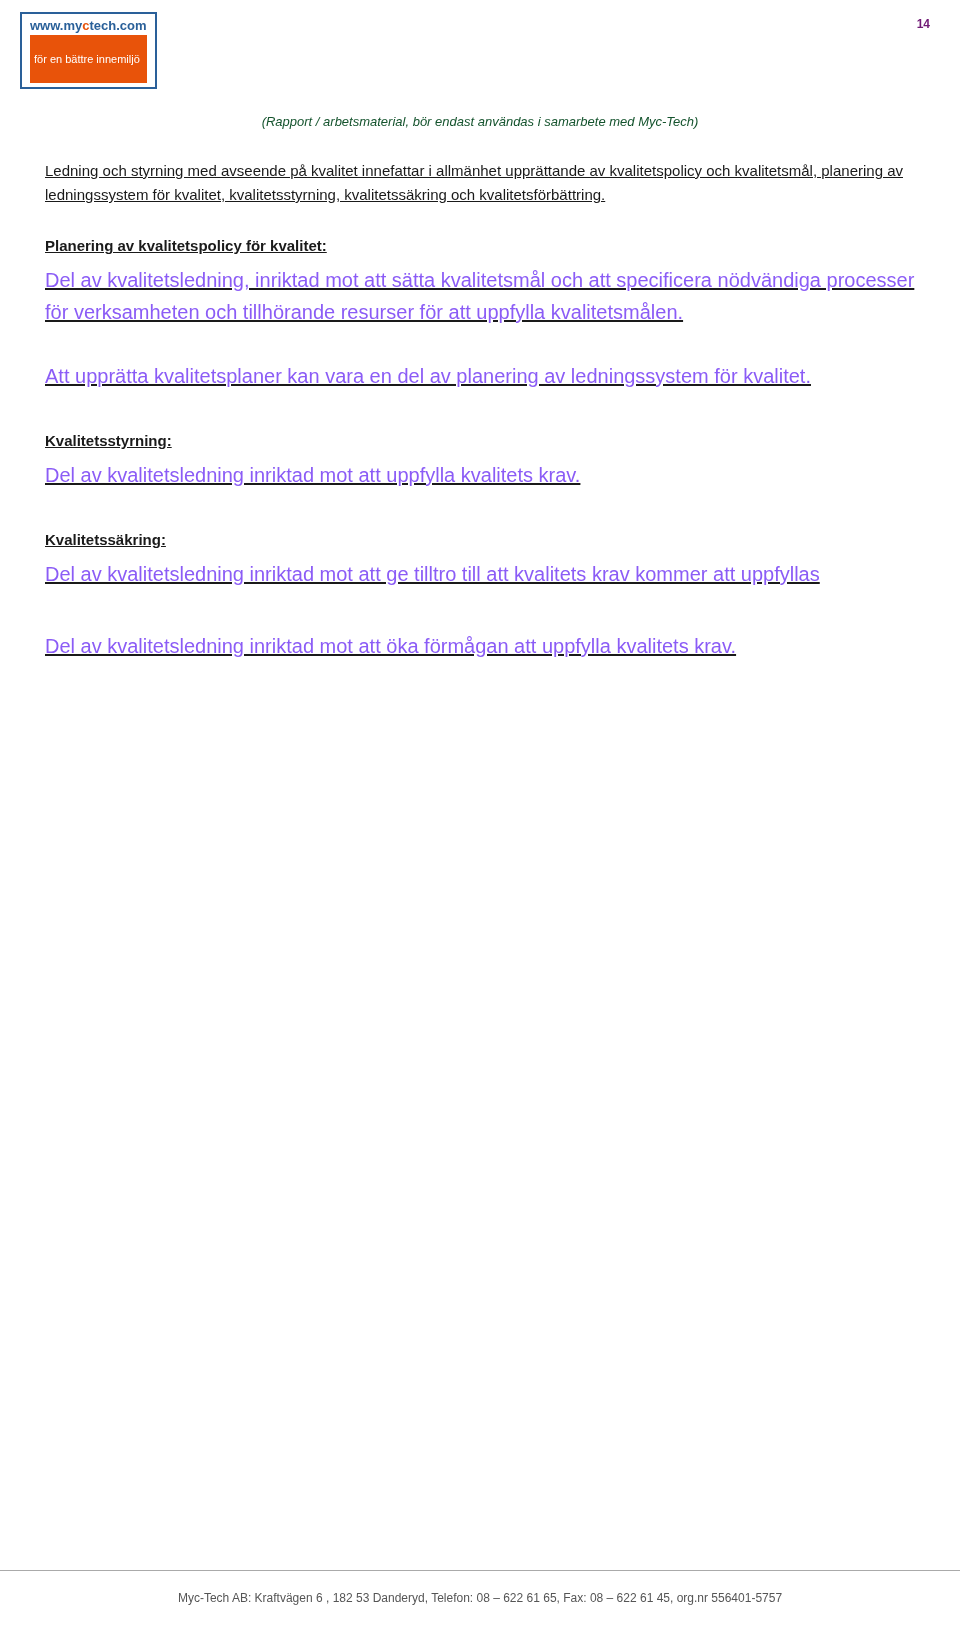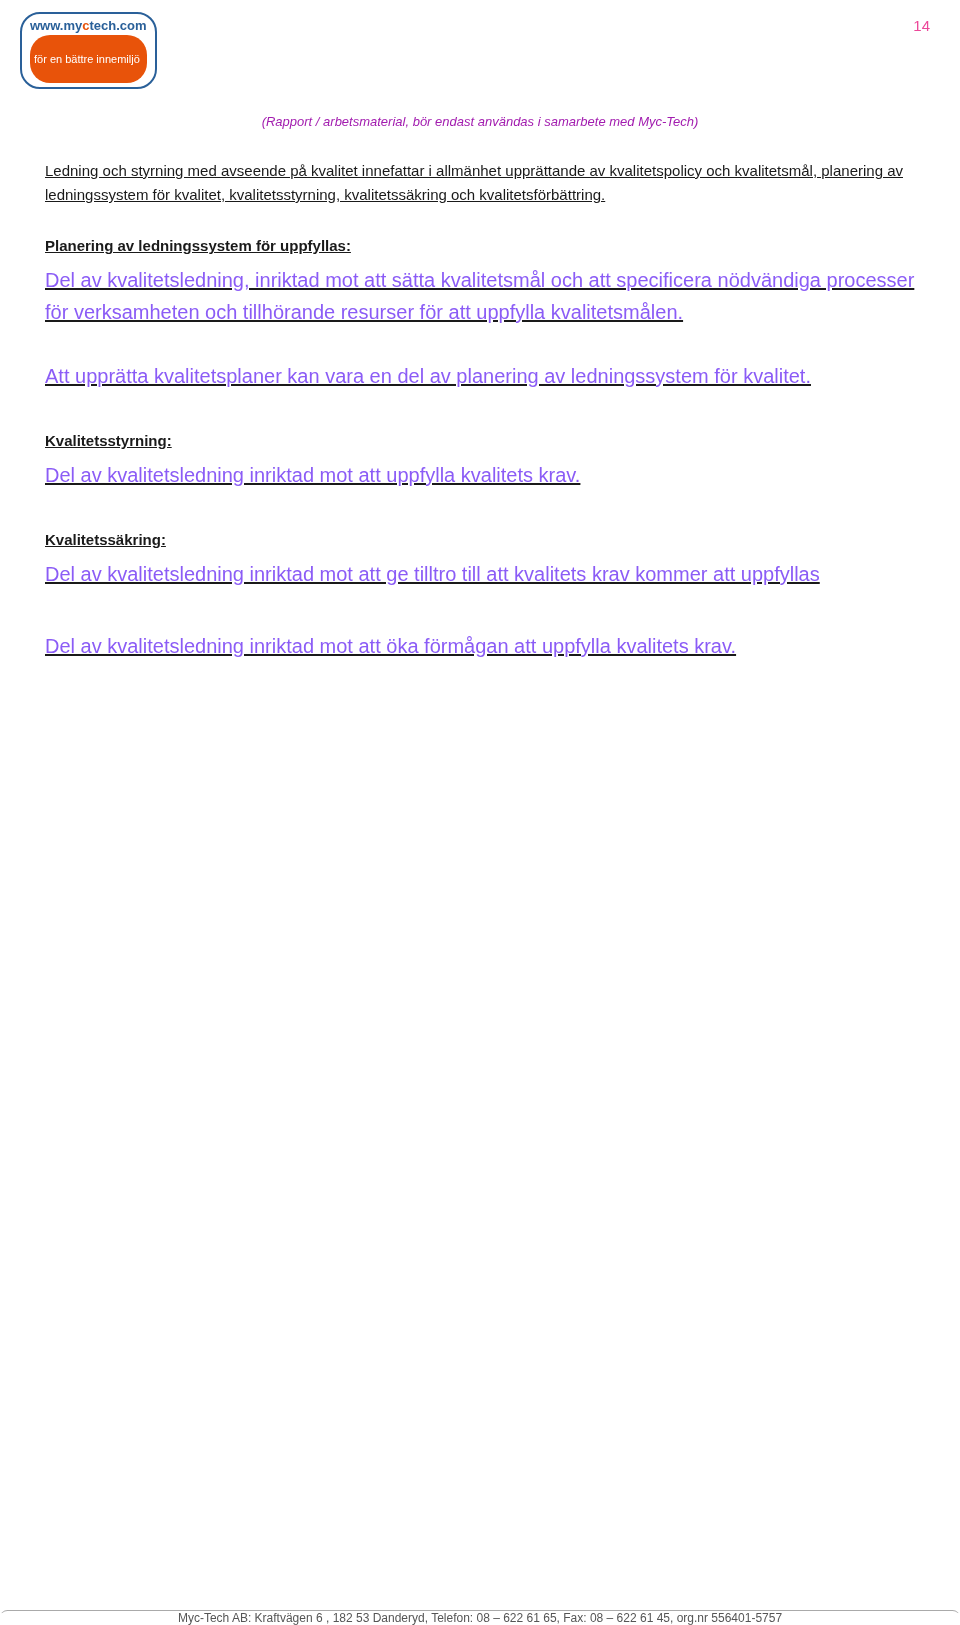--- a/index.html
+++ b/index.html
@@ -1,19 +1,18 @@
 <!DOCTYPE html>
 <html><head>
   <meta charset="utf-8">
   <style>
     * {
       margin: 0;
       padding: 0;
       box-sizing: border-box;
-      border-radius: 20px;
     }
 
     body {
       width: 960px;
       min-height: 1625px;
       background: #ffffff;
       font-family: Arial, sans-serif;
       font-size: 15px;
       color: #1a1a1a;
       position: relative;
@@ -55,31 +54,31 @@
     .logo-tagline-box {
       background-color: #e8530a;
       color: #ffffff;
       font-size: 11px;
       padding: 18px 4px;
       margin-top: 2px;
       font-family: Arial, sans-serif;
     }
 
     .page-number {
-      font-size: 15px;
-      color: #ec4899;
-      font-weight: normal;
+      font-size: 12px;
+      color: #701a75;
+      font-weight: bold;
       padding-top: 5px;
     }
 
     
     .report-subtitle {
       text-align: center;
       font-size: 13px;
-      color: #a21caf;
+      color: #14532d;
       font-style: italic;
       padding: 15px 30px 20px 30px;
       font-family: Arial, sans-serif;
     }
 
     
     .main-content {
       padding: 10px 45px 20px 45px;
       text-decoration: underline;
     }
@@ -113,21 +112,21 @@
       margin-bottom: 40px;
     }
 
     
     .footer {
       position: absolute;
       bottom: 0;
       left: 0;
       right: 0;
       border-top: 1px solid #aaaaaa;
-      padding: 0 20px;
+      padding: 20px 20px;
       font-size: 12px;
       color: #555555;
       text-align: center;
       font-family: Arial, sans-serif;
       background: #ffffff;
     }
   </style>
 </head>
 <body>
 
@@ -141,21 +140,21 @@
     <div class="page-number">14</div>
   </div>
 
   <div class="report-subtitle">(Rapport / arbetsmaterial, bör endast användas i samarbete med Myc-Tech)</div>
 
   <div class="main-content">
 
     <p class="intro-paragraph">Ledning och styrning med avseende på kvalitet innefattar i allmänhet upprättande av kvalitetspolicy och kvalitetsmål, planering av ledningssystem för kvalitet, kvalitetsstyrning, kvalitetssäkring och kvalitetsförbättring.</p>
 
     <div class="section-block">
-      <div class="section-heading">Planering av ledningssystem för uppfyllas:</div>
+      <div class="section-heading">Planering av kvalitetspolicy för kvalitet:</div>
       <div class="section-body">
         <span>Del av kvalitetsledning, inriktad mot att sätta kvalitetsmål och att specificera nödvändiga processer för verksamheten och tillhörande resurser för att uppfylla kvalitetsmålen.</span>
         <br><br>
         <span>Att upprätta kvalitetsplaner kan vara en del av planering av ledningssystem för kvalitet.</span>
       </div>
     </div>
 
     <div class="section-block">
       <div class="section-heading">Kvalitetsstyrning:</div>
       <div class="section-body">Del av kvalitetsledning inriktad mot att uppfylla kvalitets krav.</div>

